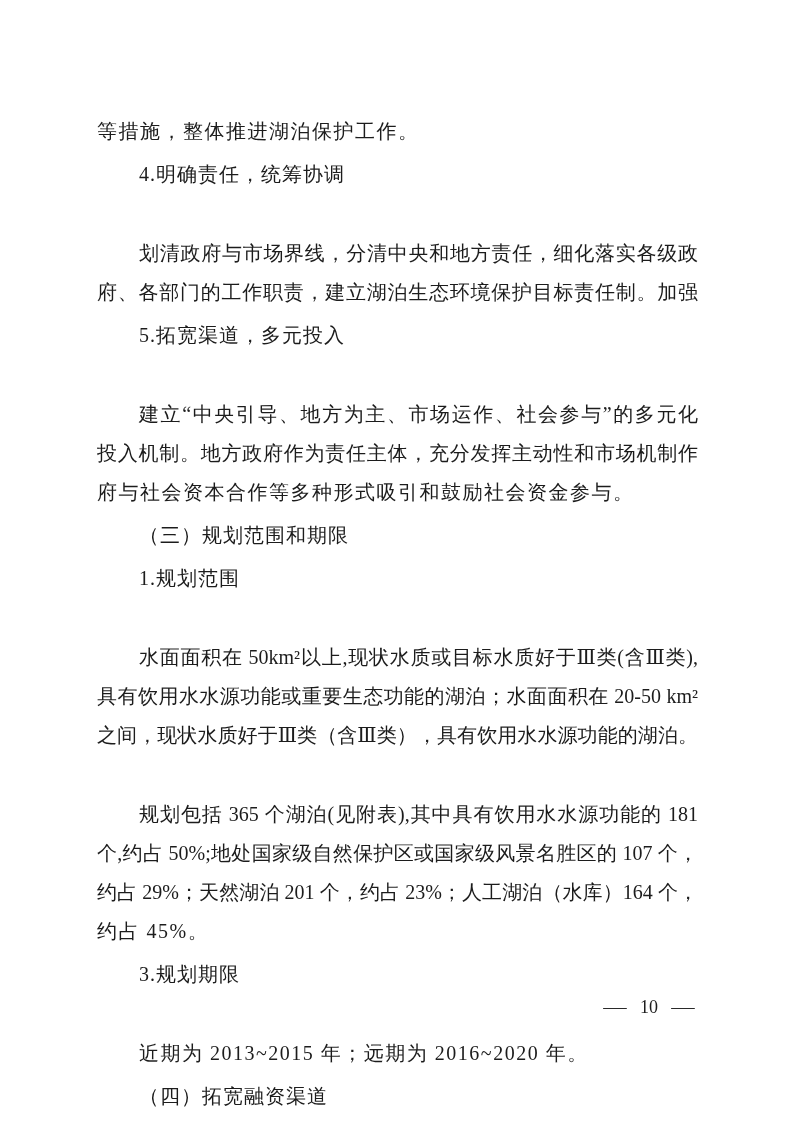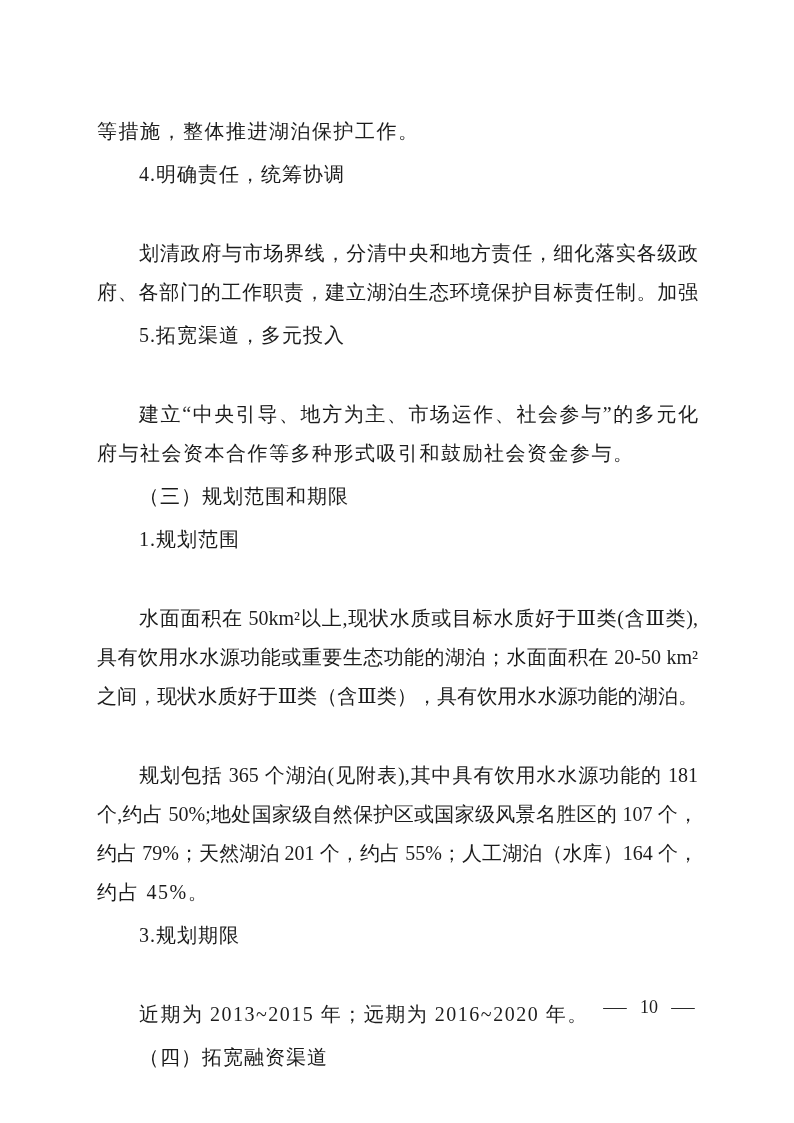--- a/index.html
+++ b/index.html
@@ -73,29 +73,30 @@
 <body>
 
 <div class="page">
   <div class="content">
       <div class="line body">等措施，整体推进湖泊保护工作。</div>
       <div class="line heading indent">4.明确责任，统筹协调</div>
       <div class="line body indent fill">划清政府与市场界线，分清中央和地方责任，细化落实各级政</div>
       <div class="line body fill">府、各部门的工作职责，建立湖泊生态环境保护目标责任制。加强</div>
       <div class="line heading indent">5.拓宽渠道，多元投入</div>
       <div class="line body indent fill">建立“中央引导、地方为主、市场运作、社会参与”的多元化</div>
+      <div class="line body fill">投入机制。地方政府作为责任主体，充分发挥主动性和市场机制作</div>
       <div class="line body">府与社会资本合作等多种形式吸引和鼓励社会资金参与。</div>
       <div class="line heading indent">（三）规划范围和期限</div>
       <div class="line heading indent">1.规划范围</div>
       <div class="line body indent fill">水面面积在 50km²以上,现状水质或目标水质好于Ⅲ类(含Ⅲ类),</div>
       <div class="line body fill">具有饮用水水源功能或重要生态功能的湖泊；水面面积在 20-50 km²</div>
       <div class="line body fill">之间，现状水质好于Ⅲ类（含Ⅲ类），具有饮用水水源功能的湖泊。</div>
       <div class="line body indent fill">规划包括 365 个湖泊(见附表),其中具有饮用水水源功能的 181</div>
       <div class="line body fill">个,约占 50%;地处国家级自然保护区或国家级风景名胜区的 107 个，</div>
-      <div class="line body fill">约占 79%；天然湖泊 201 个，约占 55%；人工湖泊（水库）164 个，</div>
+      <div class="line body fill">约占 29%；天然湖泊 201 个，约占 23%；人工湖泊（水库）164 个，</div>
       <div class="line body">约占 45%。</div>
       <div class="line heading indent">3.规划期限</div>
       <div class="line body indent">近期为 2013~2015 年；远期为 2016~2020 年。</div>
       <div class="line heading indent">（四）拓宽融资渠道</div>
     </div>
   <div class="footer">
     <span class="dash">—</span><span class="num">10</span><span class="dash">—</span>
   </div>
 </div>
 

